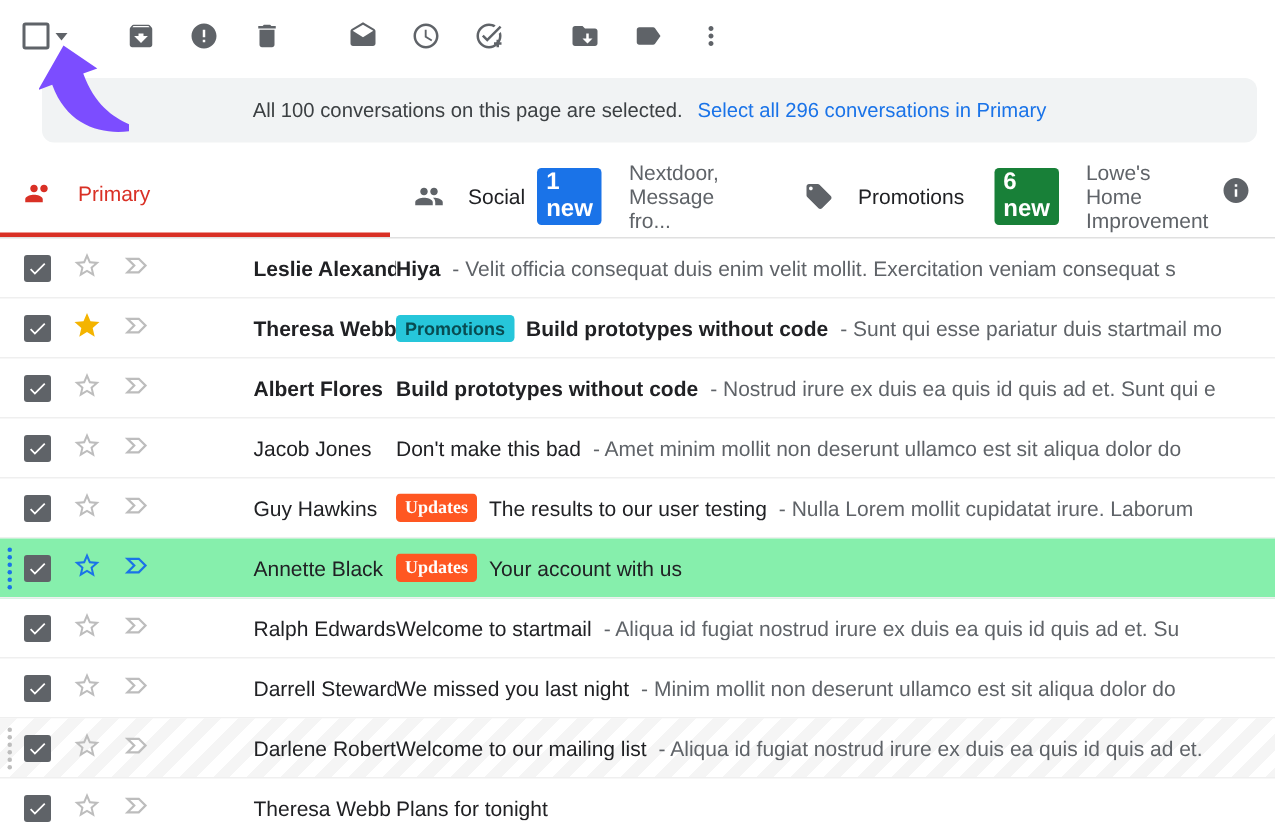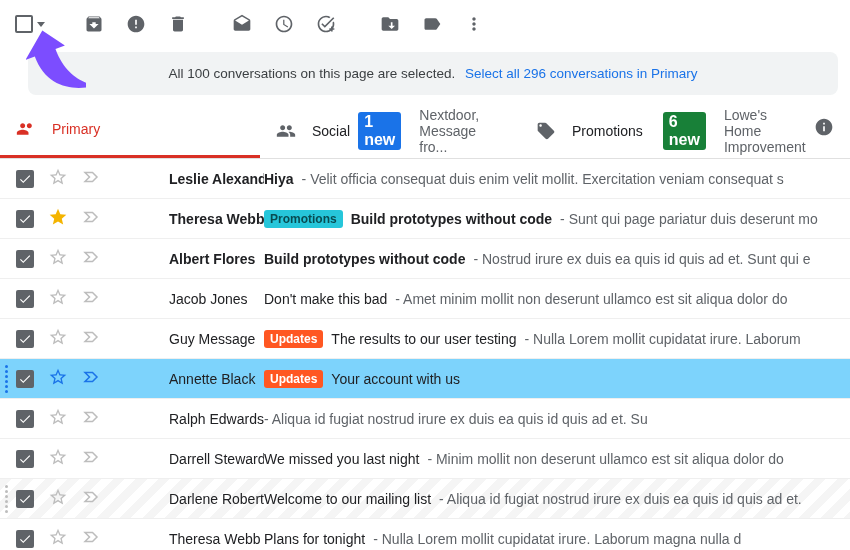--- a/index.html
+++ b/index.html
@@ -22,40 +22,40 @@
   .tab-body { display:flex; flex-direction:row; gap:18px; }
   .tab-title-row { display:flex; align-items:center; gap:8px; }
   .tab-title { font-size:14px; color:#202124; font-weight:500;}
   .tab-sub { font-size:14px; color:#5f6368; }
   .badge { color:#ffffff; font-size:16px; font-weight:700; padding:1px 6px; border-radius:3px; }
   .badge.blue { background:#1a73e8; }
   .badge.green { background:#188038;margin-left:12px; }
   .info-icon { position:absolute; right:16px; top:14px; }
   .list { display:flex; flex-direction:column; }
   .row { display:flex; align-items:center; height:40px; border-bottom:1px solid #efefef; padding-right:8px;}
-  .row.selected { background:#7dd3fc; }
+  .row.selected { background:#86efac; }
   .row.hatched { background-image:repeating-linear-gradient(135deg,#f5f5f5 0 8px,#ffffff 8px 16px); }
   .drag-dots { width:8px; height:28px; display:flex; flex-direction:column; justify-content:space-between; align-items:center; margin-left:2px; }
   .drag-dots span{ width:3px; height:3px; background:#bdbdbd; border-radius:50%; }
   .row.selected .drag-dots span{ background:#1a73e8; }
   .cb { width:18px; height:18px; border-radius:2px; background:#5f6368; display:flex; align-items:center; justify-content:center; margin-left:6px;}
   .cb svg{ width:14px;height:14px;fill:#fff;}
   .star { margin-left:14px; color:#bdbdbd; cursor:pointer; }
   .star.on { color:#f4b400; }
   .star svg { fill:currentColor; width:20px;height:20px;}
   .row.selected .star { color:#1a73e8; }
   .important { margin-left:14px; color:#bdbdbd; cursor:pointer; }
   .important svg{ fill:none; stroke:currentColor; stroke-width:2; width:18px;height:18px;}
   .row.selected .important { color:#1a73e8; }
   .sender { margin-left:24px; width:140px; font-size:14px; color:#202124; white-space:nowrap; overflow:hidden;padding-left:45px; }
   .sender.bold{ font-weight:700; }
   .subject-area { flex:1; display:flex; align-items:center; gap:8px; overflow:hidden; white-space:nowrap; font-size:14px;text-align:right;}
   .tag { font-size:12px; font-weight:700; padding:2px 6px; border-radius:3px; color:#fff;}
   .tag.promotions { background:#26c6da; color:#084c52; }
-  .tag.updates { background:#ff5722; }
+  .tag.updates { background:#ff5722;font-family:Liberation Serif, serif; }
   .subj { font-weight:400; color:#202124; }
   .subj.bold { font-weight:700; }
   .snippet { color:#5f6368; }
   .snippet::before { content:" - "; }
   .arrow-overlay { position:absolute; left:26px; top:28px; pointer-events:none; }
   .arrow-overlay svg { width:60px; height:80px; fill:#7c4dff; }
 </style>
 </head>
 <body>
 
@@ -200,21 +200,21 @@
       <span class="star on"><svg viewBox="0 0 24 24">
           <path d="M12 17.27L18.18 21l-1.64-7.03L22 9.24l-7.19-.61L12 2 9.19 8.63 2 9.24l5.46 4.73L5.82 21z"></path>
         </svg></span>
       <span class="important"><svg viewBox="0 0 24 24">
           <path d="M4 6 L14 6 L20 12 L14 18 L4 18 L10 12 Z"></path>
         </svg></span>
       <span class="sender bold">Theresa Webb</span>
       <span class="subject-area">
         <span class="tag promotions">Promotions</span>
         <span class="subj bold">Build prototypes without code</span>
-        <span class="snippet">Sunt qui page pariatur duis deserunt mo</span>
+        <span class="snippet">Sunt qui esse pariatur duis startmail mo</span>
       </span>
     </div>
     <div class="row">
       <div style="width:10px"></div>
       <span class="cb">
         <svg viewBox="0 0 24 24">
           <path d="M9 16.17L4.83 12l-1.42 1.41L9 19 21 7l-1.41-1.41z"></path>
         </svg>
       </span>
       <span class="star"><svg viewBox="0 0 24 24">
@@ -254,21 +254,21 @@
         <svg viewBox="0 0 24 24">
           <path d="M9 16.17L4.83 12l-1.42 1.41L9 19 21 7l-1.41-1.41z"></path>
         </svg>
       </span>
       <span class="star"><svg viewBox="0 0 24 24">
           <path d="M22 9.24l-7.19-.62L12 2 9.19 8.63 2 9.24l5.46 4.73L5.82 21 12 17.27 18.18 21l-1.63-7.03L22 9.24zM12 15.4l-3.76 2.27 1-4.28-3.32-2.88 4.38-.38L12 6.1l1.71 4.04 4.38.38-3.32 2.88 1 4.28L12 15.4z"></path>
         </svg></span>
       <span class="important"><svg viewBox="0 0 24 24">
           <path d="M4 6 L14 6 L20 12 L14 18 L4 18 L10 12 Z"></path>
         </svg></span>
-      <span class="sender">Guy Message</span>
+      <span class="sender">Guy Hawkins</span>
       <span class="subject-area">
         <span class="tag updates">Updates</span>
         <span class="subj">The results to our user testing</span>
         <span class="snippet">Nulla Lorem mollit cupidatat irure. Laborum</span>
       </span>
     </div>
     <div class="row selected">
       <div class="drag-dots">
         <span></span>
         <span></span>
@@ -302,20 +302,21 @@
         </svg>
       </span>
       <span class="star"><svg viewBox="0 0 24 24">
           <path d="M22 9.24l-7.19-.62L12 2 9.19 8.63 2 9.24l5.46 4.73L5.82 21 12 17.27 18.18 21l-1.63-7.03L22 9.24zM12 15.4l-3.76 2.27 1-4.28-3.32-2.88 4.38-.38L12 6.1l1.71 4.04 4.38.38-3.32 2.88 1 4.28L12 15.4z"></path>
         </svg></span>
       <span class="important"><svg viewBox="0 0 24 24">
           <path d="M4 6 L14 6 L20 12 L14 18 L4 18 L10 12 Z"></path>
         </svg></span>
       <span class="sender">Ralph Edwards</span>
       <span class="subject-area">
+        <span class="subj">Welcome to startmail</span>
         <span class="snippet">Aliqua id fugiat nostrud irure ex duis ea quis id quis ad et. Su</span>
       </span>
     </div>
     <div class="row">
       <div style="width:10px"></div>
       <span class="cb">
         <svg viewBox="0 0 24 24">
           <path d="M9 16.17L4.83 12l-1.42 1.41L9 19 21 7l-1.41-1.41z"></path>
         </svg>
       </span>
@@ -366,16 +367,15 @@
       </span>
       <span class="star"><svg viewBox="0 0 24 24">
           <path d="M22 9.24l-7.19-.62L12 2 9.19 8.63 2 9.24l5.46 4.73L5.82 21 12 17.27 18.18 21l-1.63-7.03L22 9.24zM12 15.4l-3.76 2.27 1-4.28-3.32-2.88 4.38-.38L12 6.1l1.71 4.04 4.38.38-3.32 2.88 1 4.28L12 15.4z"></path>
         </svg></span>
       <span class="important"><svg viewBox="0 0 24 24">
           <path d="M4 6 L14 6 L20 12 L14 18 L4 18 L10 12 Z"></path>
         </svg></span>
       <span class="sender">Theresa Webb</span>
       <span class="subject-area">
         <span class="subj">Plans for tonight</span>
-        <span class="snippet">Nulla Lorem mollit cupidatat irure. Laborum magna nulla d</span>
       </span>
     </div>
   </div>
 
 </body></html>

